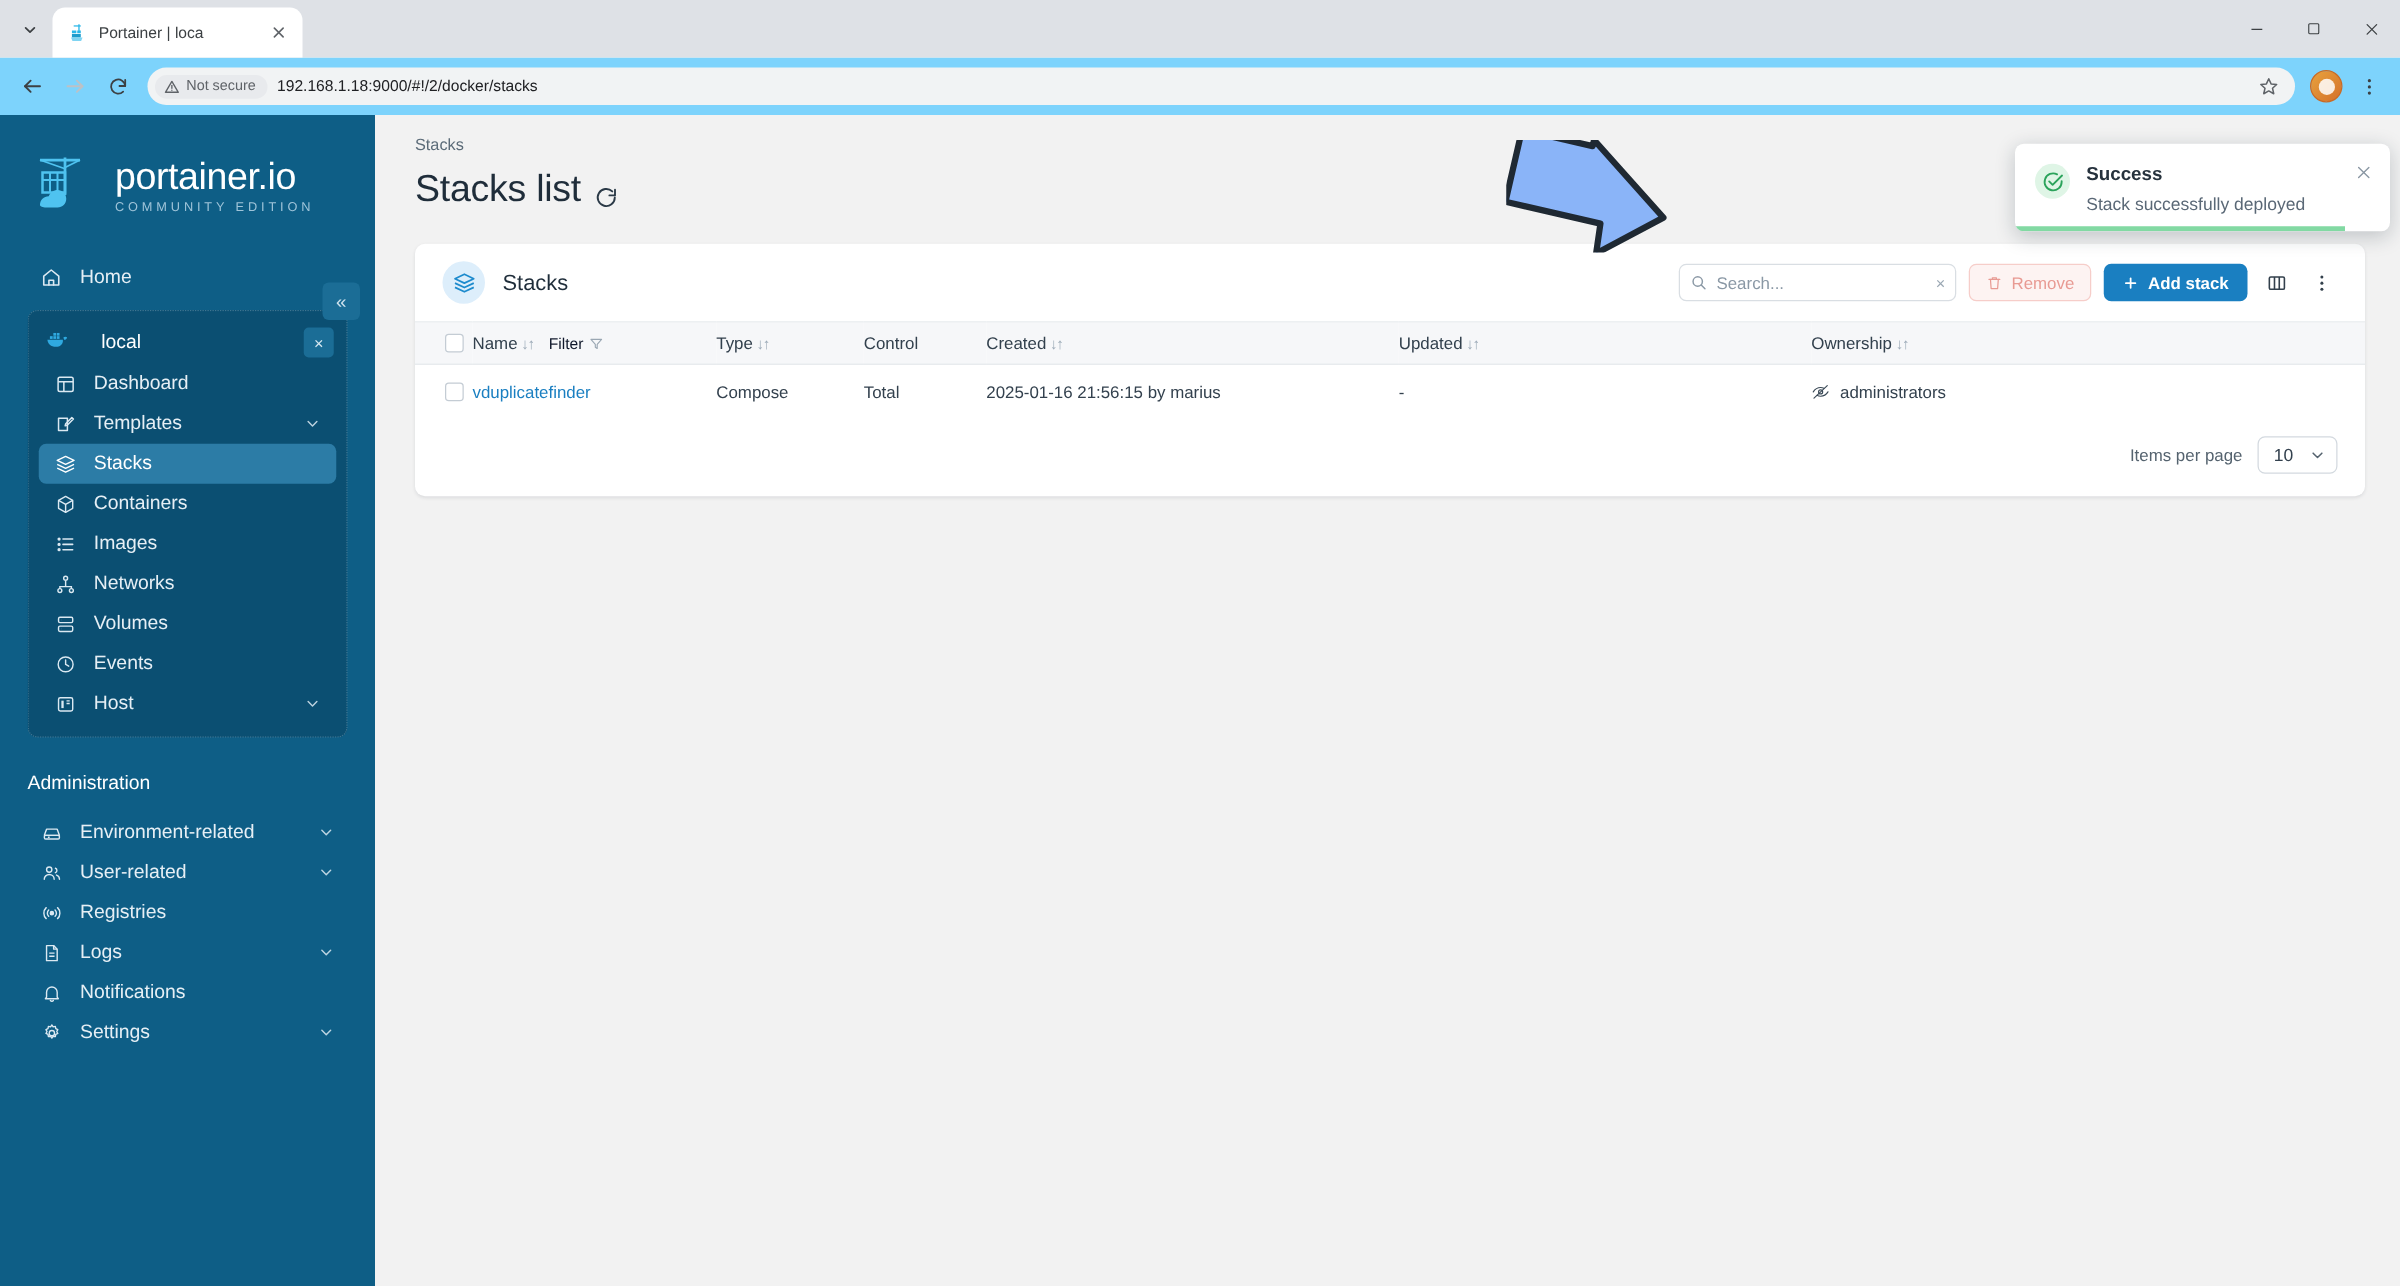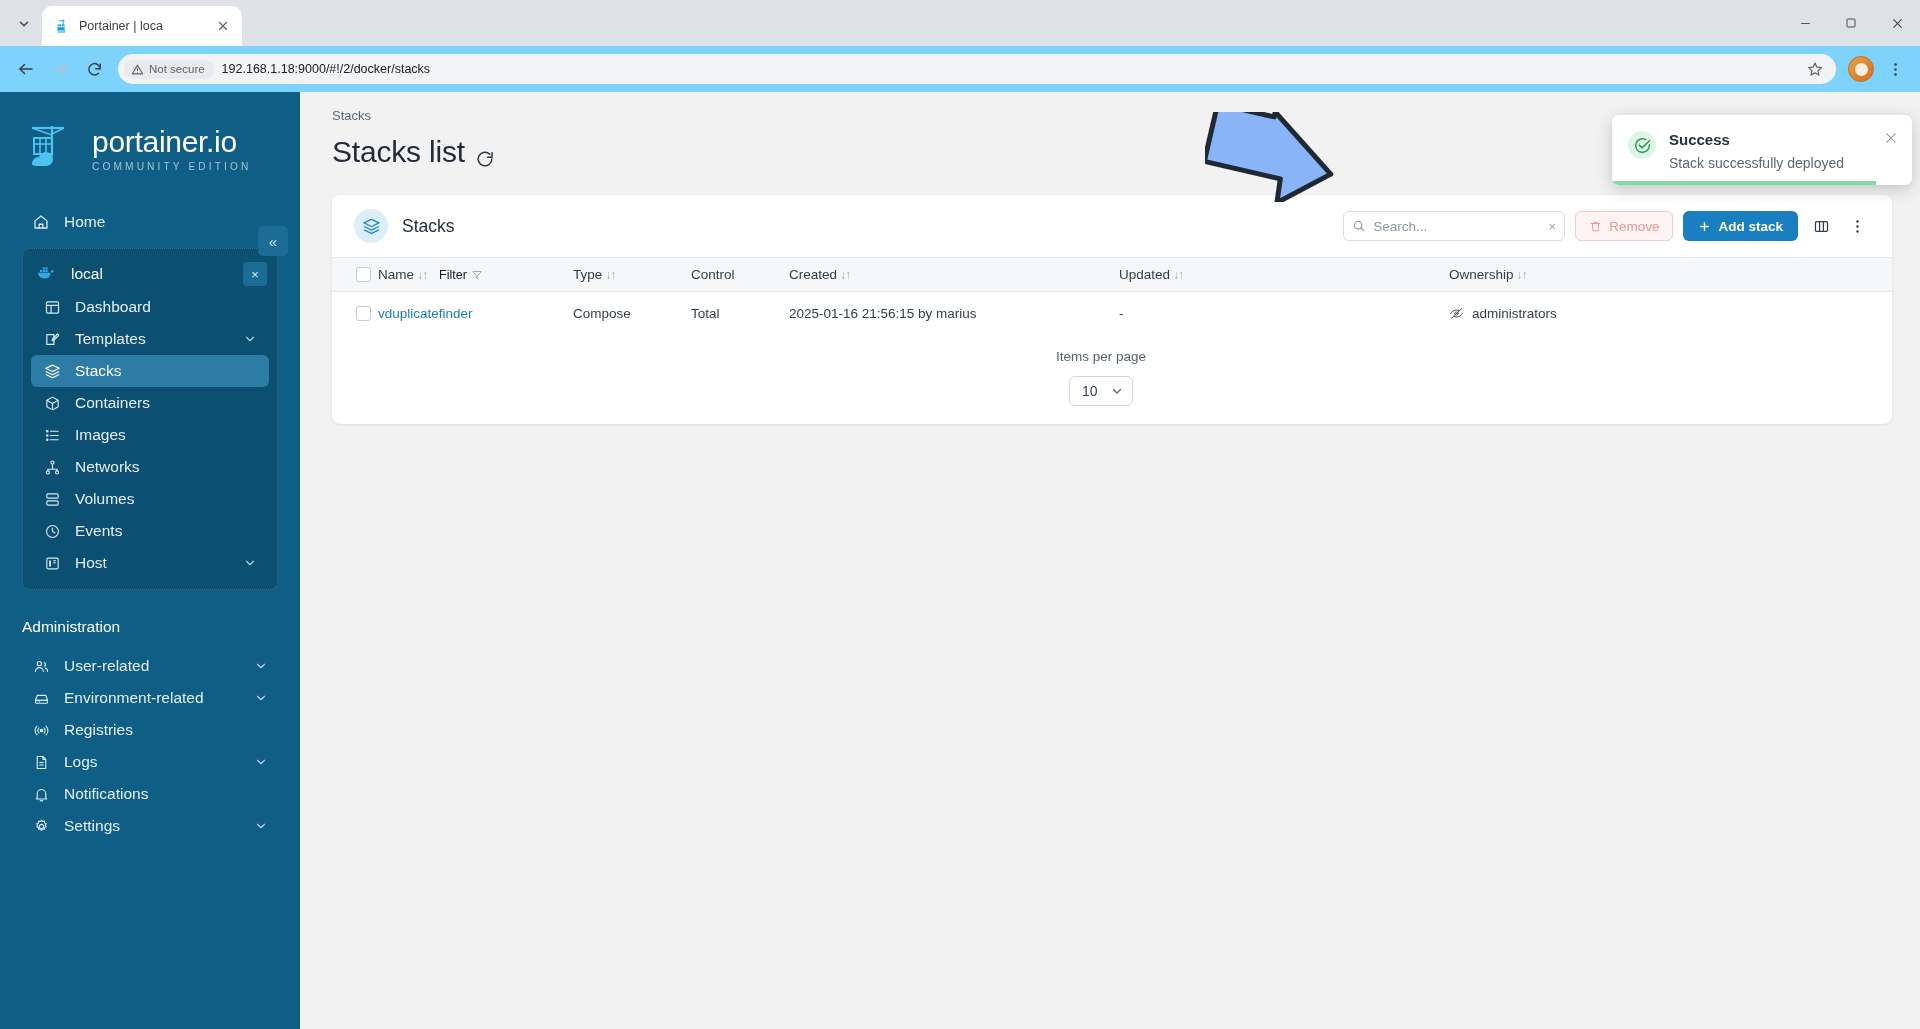--- a/index.html
+++ b/index.html
@@ -96,21 +96,21 @@
   .nav-item.home { margin-bottom: 10px; }
 
   .env-group {
     margin: 8px 22px 0 22px; background: #0b4f72; border-radius: 8px;
     padding: 8px 0 10px 0; border: 1px dotted rgba(255,255,255,.22);
   }
   .env-head {
     display: flex; align-items: center; gap: 12px; padding: 4px 10px 4px 14px;
     height: 34px; font-size: 15.5px;
   }
-  .env-head .lbl { flex: 1; }
+  .env-head .lbl { flex: 1; margin-left: 10px; }
   .env-close {
     width: 24px; height: 24px; background: #1b6d96; border-radius: 4px;
     display: flex; align-items: center; justify-content: center; font-size: 13px; color: #d8e9f2;
   }
   .env-group .nav-item { margin: 0 8px; }
   .nav-item.active { background: #2c7ca6; color: #fff; }
 
   .admin-title {
     font-size: 15.5px; color: #fff; padding: 0 0 0 22px; margin-top: 28px; margin-bottom: 14px; font-weight: 400;
   }
@@ -173,21 +173,21 @@
   }
   .col-cb { width: 46px; padding-left: 24px; }
   .col-name { width: 195px; }
   .col-type { width: 118px; }
   .col-ctrl { width: 98px; }
   .col-created { width: 330px; }
   .col-updated { width: 330px; }
   .link { color: #1a7fc1; }
   .own-cell { display: flex; align-items: center; gap: 8px; color: #33414e; }
 
-  .card-foot { display: flex; align-items: center; justify-content: flex-end; padding: 14px 22px 18px 0; gap: 12px; flex-direction: column; }
+  .card-foot { display: flex; align-items: center; justify-content: flex-end; padding: 14px 22px 18px 0; gap: 12px; }
   .ipp-lbl { font-size: 13.5px; color: #55636f; }
   .ipp-sel {
     height: 30px; min-width: 64px; border: 1px solid #d3d9df; border-radius: 6px;
     display: flex; align-items: center; justify-content: space-between;
     padding: 0 8px 0 12px; font-size: 14px; color: #33414e; gap: 8px; background: #fff;
   }
 
   
   .toast {
     position: absolute; right: 8px; top: 23px; width: 300px; background: #fff;
@@ -466,42 +466,42 @@
                 <polyline points="6 9 12 15 18 9"></polyline>
               </svg></span>
         </div>
       </div>
 
       <div class="admin-title">Administration</div>
 
       <div class="nav-bottom">
         <div class="nav-item">
           <span class="ico">
+              <svg viewBox="0 0 24 24" width="17" height="17" fill="none" stroke="#dbe9f2" stroke-width="1.6" stroke-linejoin="round">
+                <path d="M3.5 14.5 6 7.5h12l2.5 7z"></path>
+                <rect x="3.5" y="14.5" width="17" height="4.2" rx="1.4"></rect>
+                <line x1="7.5" y1="16.6" x2="9.5" y2="16.6"></line>
+              </svg>
+            </span>
+          <span class="lbl">Environment-related</span>
+          <span class="chev"><svg viewBox="0 0 24 24" width="14" height="14" fill="none" stroke="#dbe9f2" stroke-width="2" stroke-linecap="round" stroke-linejoin="round">
+                <polyline points="6 9 12 15 18 9"></polyline>
+              </svg></span>
+        </div>
+
+        <div class="nav-item">
+          <span class="ico">
               <svg viewBox="0 0 24 24" width="17" height="17" fill="none" stroke="#dbe9f2" stroke-width="1.6" stroke-linecap="round">
                 <circle cx="9" cy="8" r="3"></circle>
                 <path d="M3.4 19c0-3.2 2.6-5.4 5.6-5.4s5.6 2.2 5.6 5.4"></path>
                 <path d="M16 6.5a2.7 2.7 0 0 1 0 5"></path>
                 <path d="M17.2 14.2c2 .7 3.4 2.4 3.4 4.8"></path>
               </svg>
             </span>
           <span class="lbl">User-related</span>
-          <span class="chev"><svg viewBox="0 0 24 24" width="14" height="14" fill="none" stroke="#dbe9f2" stroke-width="2" stroke-linecap="round" stroke-linejoin="round">
-                <polyline points="6 9 12 15 18 9"></polyline>
-              </svg></span>
-        </div>
-
-        <div class="nav-item">
-          <span class="ico">
-              <svg viewBox="0 0 24 24" width="17" height="17" fill="none" stroke="#dbe9f2" stroke-width="1.6" stroke-linejoin="round">
-                <path d="M3.5 14.5 6 7.5h12l2.5 7z"></path>
-                <rect x="3.5" y="14.5" width="17" height="4.2" rx="1.4"></rect>
-                <line x1="7.5" y1="16.6" x2="9.5" y2="16.6"></line>
-              </svg>
-            </span>
-          <span class="lbl">Environment-related</span>
           <span class="chev"><svg viewBox="0 0 24 24" width="14" height="14" fill="none" stroke="#dbe9f2" stroke-width="2" stroke-linecap="round" stroke-linejoin="round">
                 <polyline points="6 9 12 15 18 9"></polyline>
               </svg></span>
         </div>
 
         <div class="nav-item">
           <span class="ico">
               <svg viewBox="0 0 24 24" width="17" height="17" fill="none" stroke="#dbe9f2" stroke-width="1.6" stroke-linecap="round">
                 <circle cx="12" cy="12" r="1.8" fill="#dbe9f2"></circle>
                 <path d="M8.4 8.4a5 5 0 0 0 0 7.2M15.6 8.4a5 5 0 0 1 0 7.2"></path>

